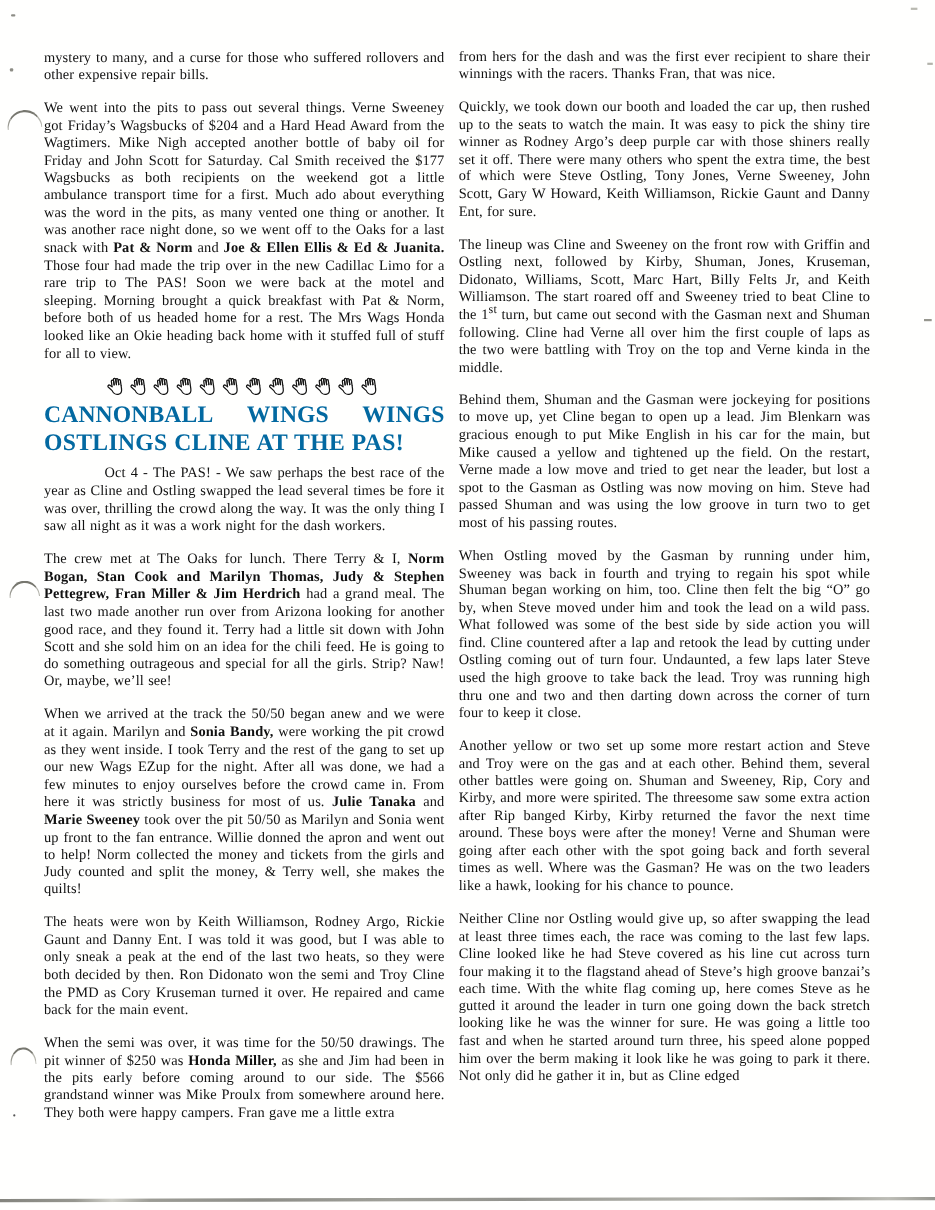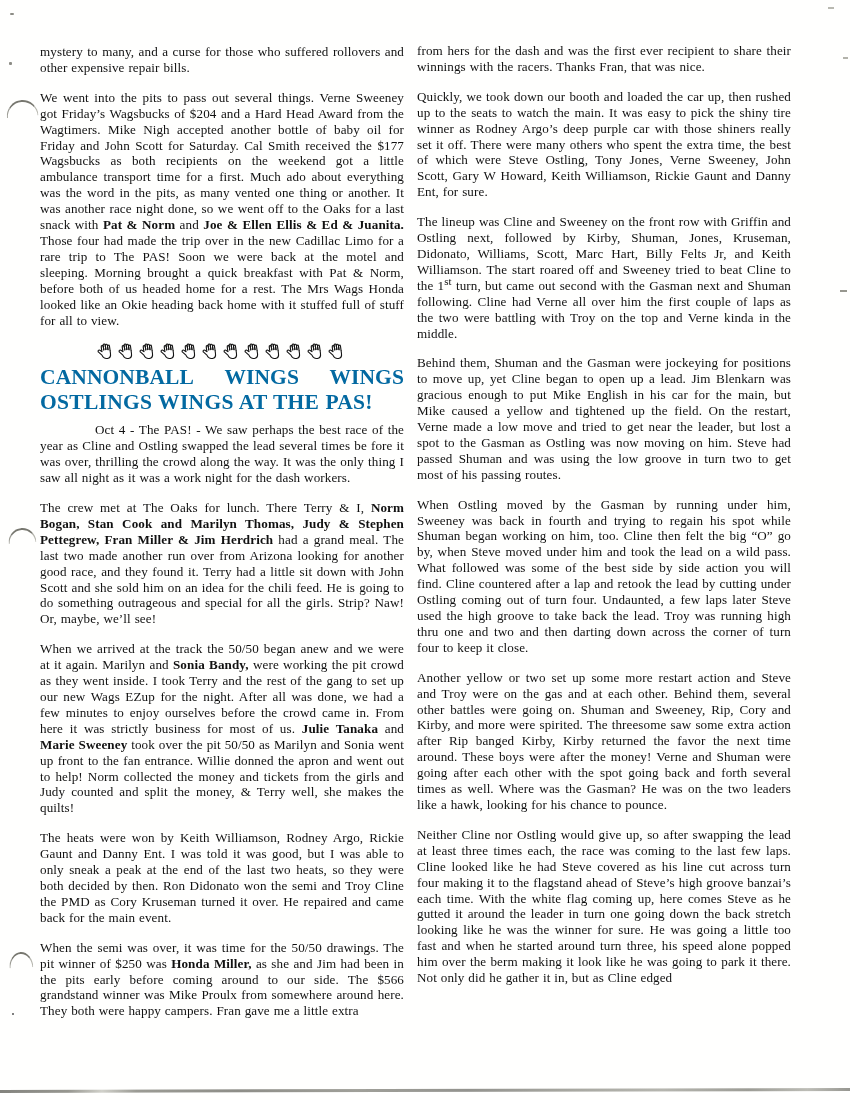--- a/index.html
+++ b/index.html
@@ -189,21 +189,21 @@
             </g>
           </svg>
         </span>
       </div>
       <div class="headline">
         <div class="hl1">
           <span>CANNONBALL</span>
           <span>WINGS</span>
           <span>WINGS</span>
         </div>
-        <div class="hl2">OSTLINGS WINGS AT THE PAS!</div>
+        <div class="hl2">OSTLINGS CLINE AT THE PAS!</div>
       </div>
       <p class="para indent"><span>Oct 4 - The PAS! - We saw perhaps the best race of the year as Cline and Ostling swapped the lead several times be fore it was over, thrilling the crowd along the way. It was the only thing I saw all night as it was a work night for the dash workers.</span></p>
       <p class="para"><span>The crew met at The Oaks for lunch. There Terry &amp; I, </span><span class="b">Norm Bogan, Stan Cook and Marilyn Thomas, Judy &amp; Stephen Pettegrew, Fran Miller &amp; Jim Herdrich</span><span> had a grand meal. The last two made another run over from Arizona looking for another good race, and they found it. Terry had a little sit down with John Scott and she sold him on an idea for the chili feed. He is going to do something outrageous and special for all the girls. Strip? Naw! Or, maybe, we’ll see!</span></p>
       <p class="para"><span>When we arrived at the track the 50/50 began anew and we were at it again. Marilyn and </span><span class="b">Sonia Bandy,</span><span> were working the pit crowd as they went inside. I took Terry and the rest of the gang to set up our new Wags EZup for the night. After all was done, we had a few minutes to enjoy ourselves before the crowd came in. From here it was strictly business for most of us. </span><span class="b">Julie Tanaka</span><span> and </span><span class="b">Marie Sweeney</span><span> took over the pit 50/50 as Marilyn and Sonia went up front to the fan entrance. Willie donned the apron and went out to help! Norm collected the money and tickets from the girls and Judy counted and split the money, &amp; Terry well, she makes the quilts!</span></p>
       <p class="para"><span>The heats were won by Keith Williamson, Rodney Argo, Rickie Gaunt and Danny Ent. I was told it was good, but I was able to only sneak a peak at the end of the last two heats, so they were both decided by then. Ron Didonato won the semi and Troy Cline the PMD as Cory Kruseman turned it over. He repaired and came back for the main event.</span></p>
       <p class="para"><span>When the semi was over, it was time for the 50/50 drawings. The pit winner of $250 was </span><span class="b">Honda Miller,</span><span> as she and Jim had been in the pits early before coming around to our side. The $566 grandstand winner was Mike Proulx from somewhere around here. They both were happy campers. Fran gave me a little extra</span></p>
     </div>
   <div class="col col-right">
       <p class="para"><span>from hers for the dash and was the first ever recipient to share their winnings with the racers. Thanks Fran, that was nice.</span></p>
       <p class="para"><span>Quickly, we took down our booth and loaded the car up, then rushed up to the seats to watch the main. It was easy to pick the shiny tire winner as Rodney Argo’s deep purple car with those shiners really set it off. There were many others who spent the extra time, the best of which were Steve Ostling, Tony Jones, Verne Sweeney, John Scott, Gary W Howard, Keith Williamson, Rickie Gaunt and Danny Ent, for sure.</span></p>

